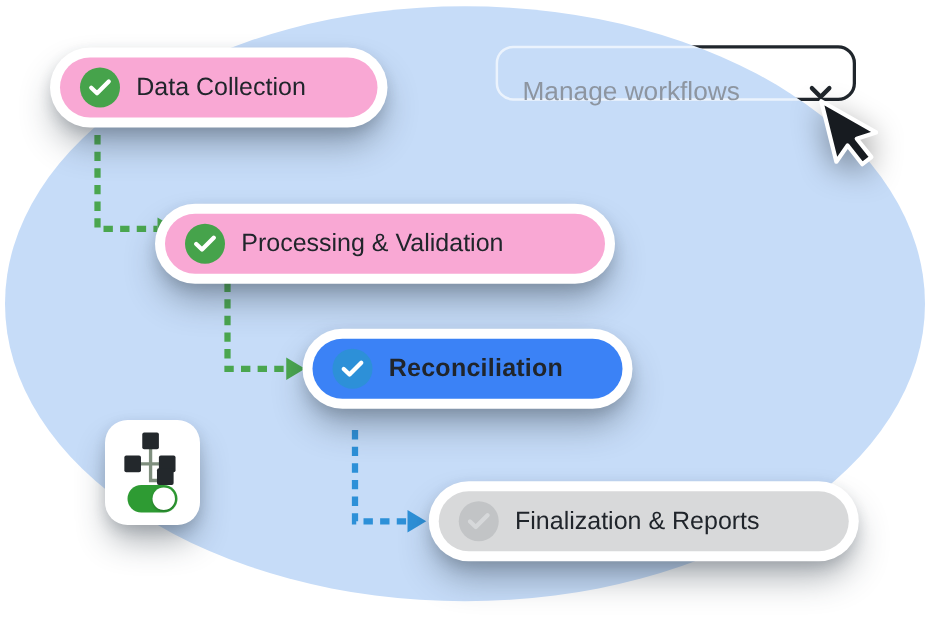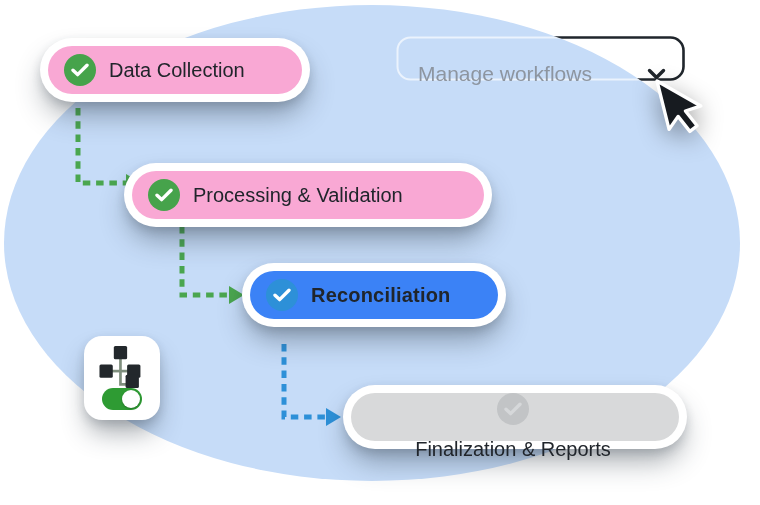--- a/index.html
+++ b/index.html
@@ -24,21 +24,21 @@
   }
   .pill-inner {
     flex:1;
     border-radius:999px;
     display:flex; align-items:center;
     gap:13px;
     padding:0 20px 0 16px;
   }
   .pill-inner.green { background:#f9a8d4; }
   .pill-inner.blue  { background:#3b82f6; }
-  .pill-inner.gray  { background:#d8d9da;flex-direction:column; }
+  .pill-inner.gray  { background:#d8d9da; }
   .badge {
     width:32px; height:32px; border-radius:50%;
     display:flex; align-items:center; justify-content:center;
     flex:none;
   }
   .badge.green { background:#46a34b; }
   .badge.blue  { background:#2d90d8; }
   .badge.gray  { background:#c2c4c6; }
   .pill-label {
     font-size:20px; font-weight:500; color:#20252b; white-space:nowrap;

